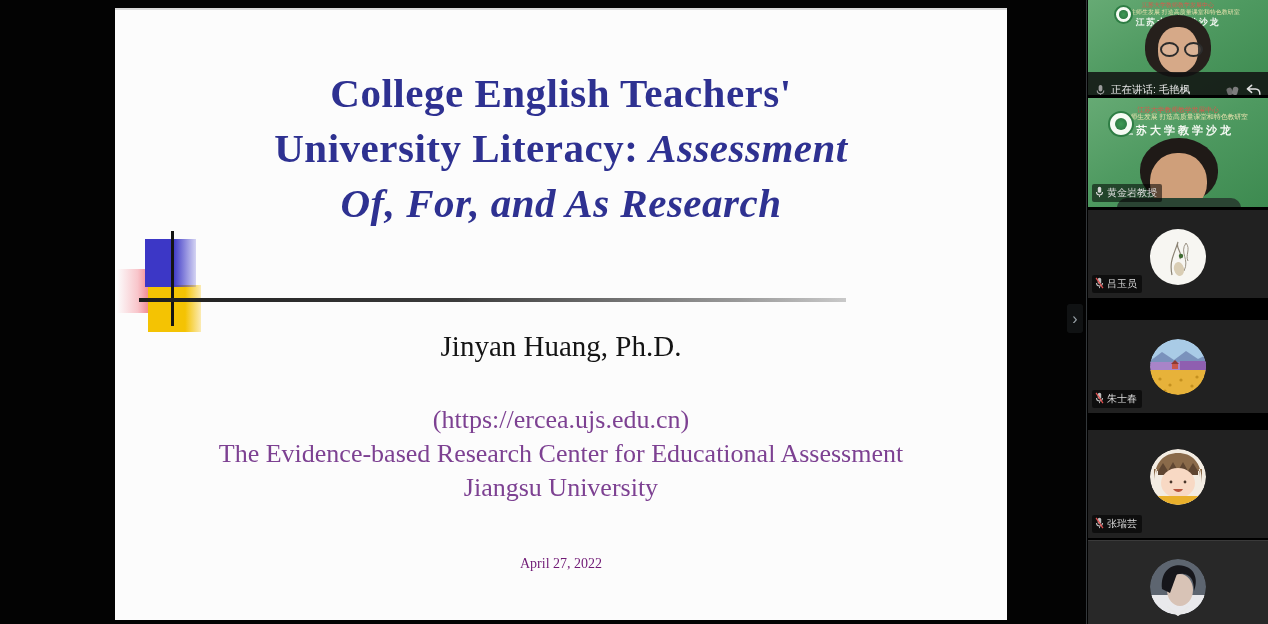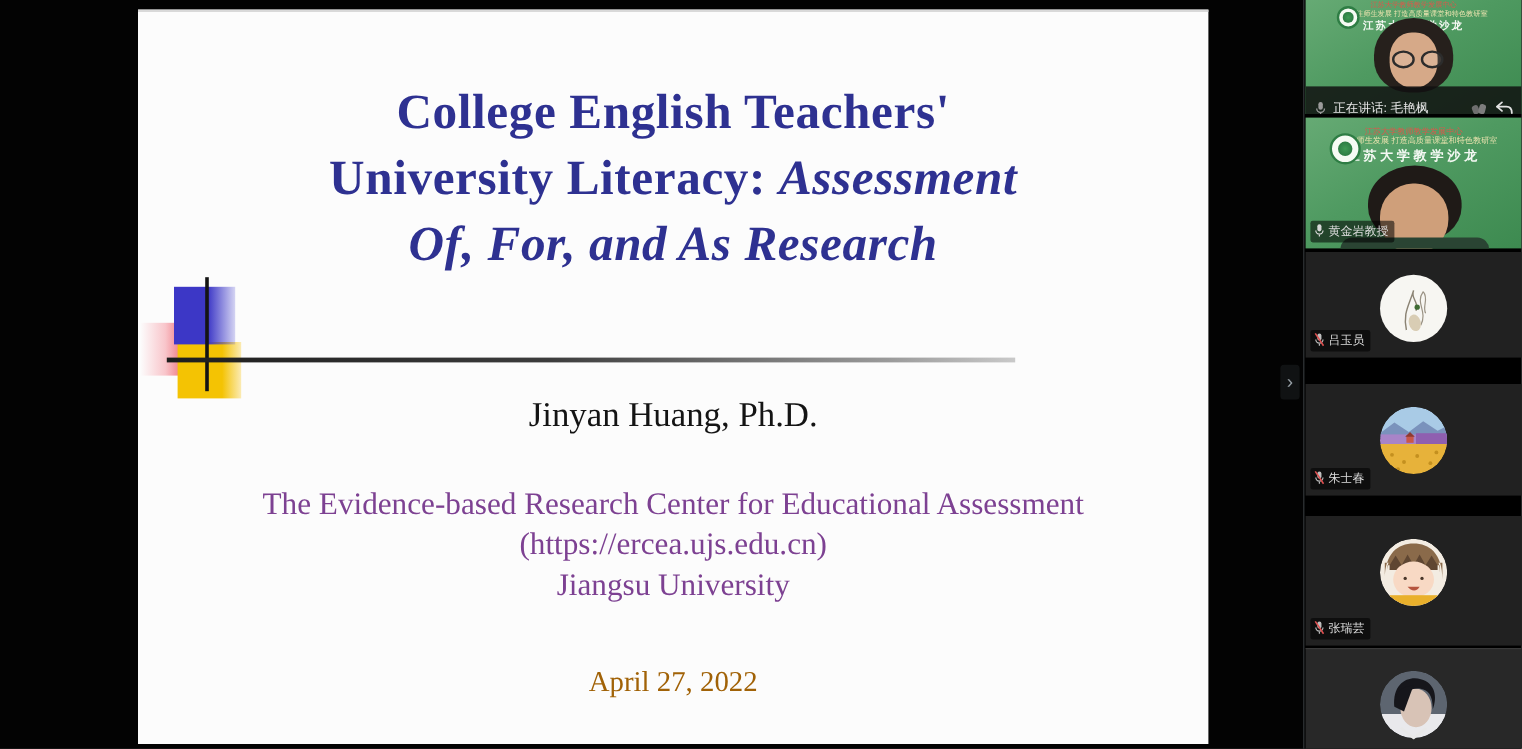--- a/index.html
+++ b/index.html
@@ -22,21 +22,21 @@
   .author-line{
     position:absolute;top:320px;left:0;right:0;text-align:center;
     color:#141414;font-weight:400;font-size:29px;
   }
   .org-block{
     position:absolute;top:393px;left:0;right:0;text-align:center;
     color:#7d4192;font-size:26px;line-height:34px;
   }
   .date-line{
     position:absolute;top:546px;left:0;right:0;text-align:center;
-    color:#a16207;font-size:24px;
+    color:#701a75;font-size:14px;
   }
   
   .sq{position:absolute;}
   .sq-pink{left:2px;top:259px;width:46px;height:44px;
     background:linear-gradient(to left,#e83b49 0%,rgba(246,153,163,.55) 55%,rgba(255,235,238,0) 100%);}
   .sq-yellow{left:33px;top:275px;width:53px;height:47px;
     background:linear-gradient(to right,#f4c303 70%,rgba(250,214,92,.45) 100%);}
   .sq-blue{left:30px;top:229px;width:51px;height:48px;
     background:linear-gradient(to right,#3c37c6 55%,rgba(95,92,215,.25) 100%);}
   .v-line{left:56px;top:221px;width:3px;height:95px;background:#141414;}
@@ -113,22 +113,22 @@
 
     <div class="sq sq-pink"></div>
     <div class="sq sq-yellow"></div>
     <div class="sq sq-blue"></div>
     <div class="sq v-line"></div>
     <div class="sq h-line"></div>
 
     <div class="author-line">Jinyan Huang, Ph.D.</div>
 
     <div class="org-block">
+      <div>(https://ercea.ujs.edu.cn)</div>
       <div>The Evidence-based Research Center for Educational Assessment</div>
-      <div>(https://ercea.ujs.edu.cn)</div>
       <div>Jiangsu University</div>
     </div>
 
     <div class="date-line">April 27, 2022</div>
   </div>
 
   <div class="collapse-chevron">›</div>
 </div>
 
 <div class="sidebar">

